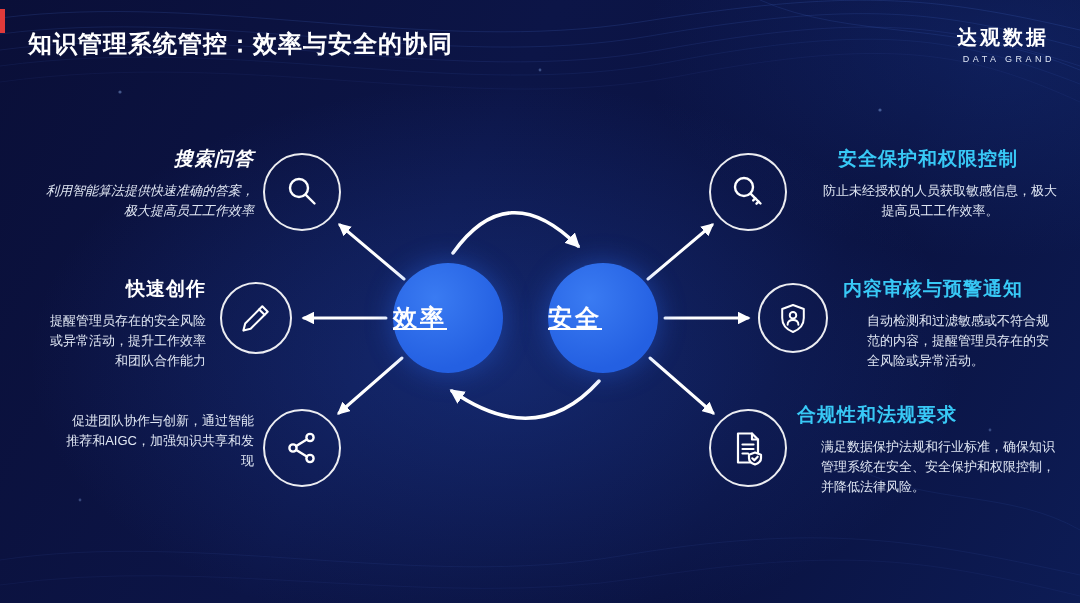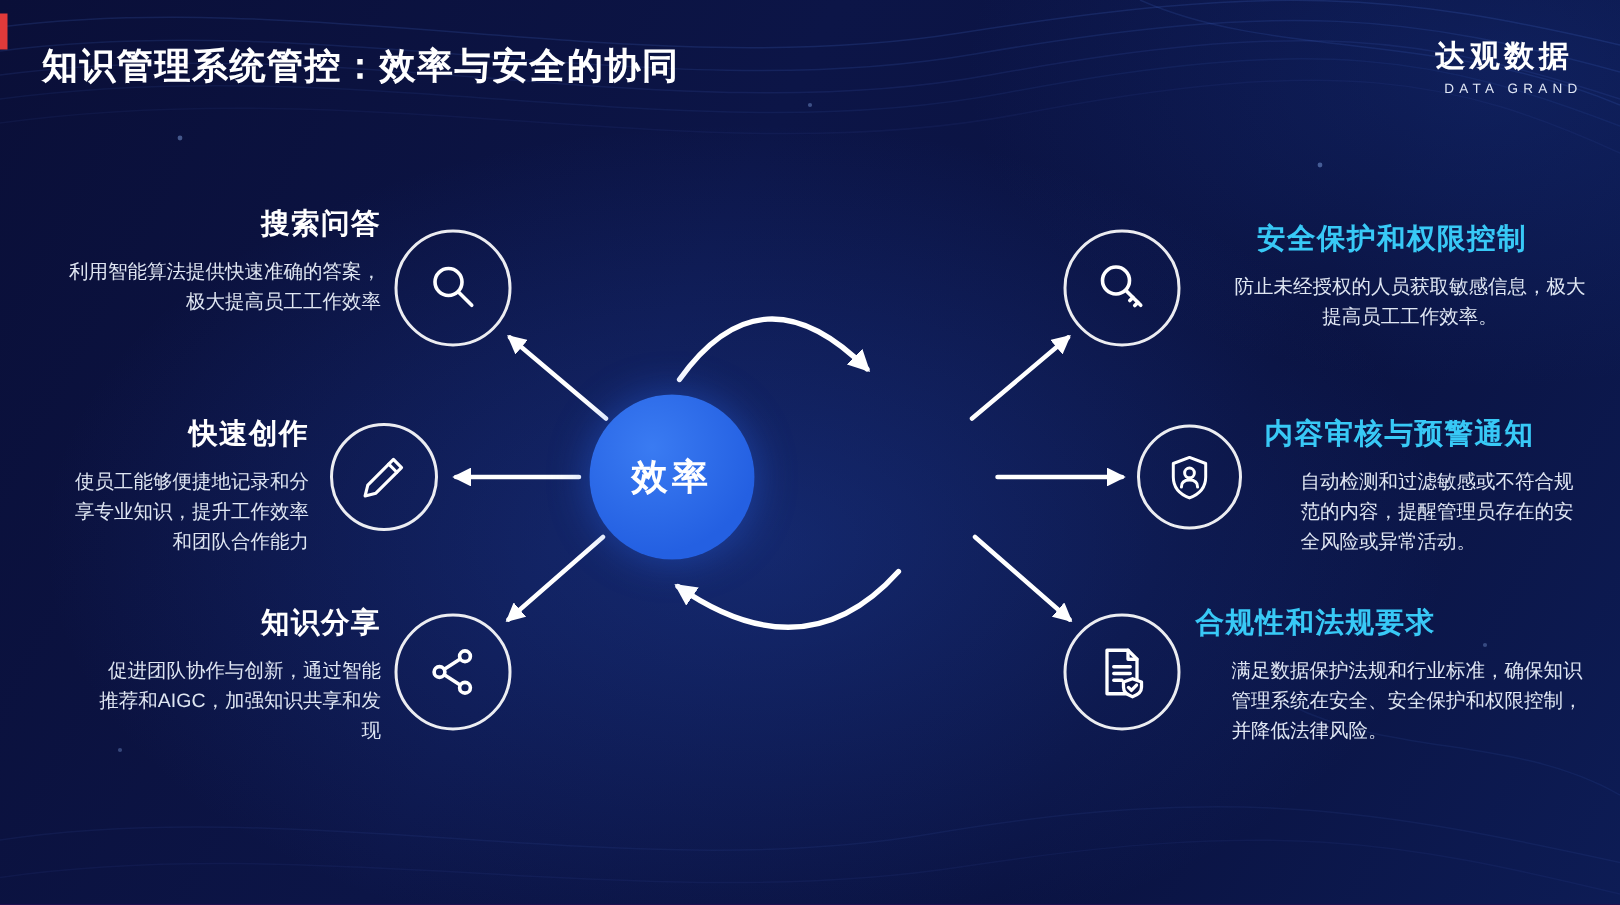--- a/index.html
+++ b/index.html
@@ -1,21 +1,21 @@
 <!DOCTYPE html>
 <html><head>
 <meta charset="utf-8">
 <style>
   * { margin:0; padding:0; box-sizing:border-box; }
   html,body { background:#05081f; }
   body { font-family:"Liberation Sans","DejaVu Sans",sans-serif; }
 
   .slide {
     position:relative; width:1080px; height:603px; overflow:hidden;
-    background:#4c1d95;
+    background:#be185d;
   }
   .bg-grad {
     position:absolute; inset:0;
     background:
       radial-gradient(ellipse 720px 430px at 46% 60%, rgba(40,85,200,0.32), rgba(40,85,200,0) 65%),
       radial-gradient(ellipse 500px 300px at 92% 8%, rgba(30,70,170,0.25), rgba(30,70,170,0) 70%),
       linear-gradient(118deg, #0a0f38 0%, #0c1547 40%, #0a1240 70%, #0d1c55 100%);
   }
   .bg-waves { position:absolute; inset:0; }
 
@@ -27,23 +27,24 @@
     position:absolute; left:28px; top:28px;
     color:#ffffff; font-size:24px; font-weight:bold; letter-spacing:1px;
   }
   .logo { position:absolute; right:25px; top:24px; text-align:center; }
   .logo-name { color:#ffffff; font-size:20px; font-weight:bold; letter-spacing:3px; }
   .logo-sub  { color:#dfe6f5; font-size:9px; letter-spacing:3.5px; margin-top:3px;margin-left:12px; }
 
   .big-circle {
     position:absolute; width:110px; height:110px; border-radius:50%;
     background:radial-gradient(circle at 38% 32%, #3a7bf2, #2460e2 70%);
-    display:flex; align-items:center; justify-content:center;
+    display:flex; align-items:center; 
     color:#ffffff; font-size:24px; font-weight:bold; letter-spacing:3px;
     box-shadow:0 0 28px rgba(45,105,235,0.45);
+    text-decoration:underline;
   }
   .circle-efficiency { left:393px; top:263px; }
   .circle-security  { left:548px; top:263px; }
 
   .icon-circle {
     position:absolute; border-radius:50%;
     border:2px solid rgba(255,255,255,0.92);
     display:flex; align-items:center; justify-content:center;
   }
   .ic-78 { width:78px; height:78px; }
@@ -56,21 +57,21 @@
   .ic-shield { left:758px; top:283px; }
   .ic-doc    { left:709px; top:409px; }
   .icon-circle svg { display:block; }
 
   .item { position:absolute; }
   .item-title { font-size:19px; font-weight:bold; color:#ffffff; letter-spacing:1px; }
   .item-desc  { margin-top:9px; font-size:13px; line-height:1.55; color:rgba(235,241,252,0.95);margin-left:24px; }
   .item-left  { text-align:right; }
   .item-right .item-title { color:#38c9f6; }
 
-  .pos-l1 { top:136px; right:826px; width:238px; }
+  .pos-l1 { top:146px; right:826px; width:238px;font-style:italic; }
   .pos-l2 { top:276px; right:874px; width:192px; }
   .pos-l3 { top:402px; right:826px; width:218px; }
   .pos-r1 { top:146px; left:797px; width:262px;text-align:center; }
   .pos-r2 { top:276px; left:843px; width:214px; }
   .pos-r3 { top:402px; left:797px; width:262px; }
 
   .arrows { position:absolute; inset:0; pointer-events:none; }
 </style>
 </head>
 <body>
@@ -121,20 +122,23 @@
       <line x1="402" y1="358" x2="339" y2="413" stroke-width="3" marker-end="url(#ah)"></line>
       <line x1="648" y1="279" x2="712" y2="225" stroke-width="3" marker-end="url(#ah)"></line>
       <line x1="665" y1="318" x2="748" y2="318" stroke-width="3" marker-end="url(#ah)"></line>
       <line x1="650" y1="358" x2="713" y2="413" stroke-width="3" marker-end="url(#ah)"></line>
     </g>
   </svg>
 
   <div class="big-circle circle-efficiency">
     <span>效率</span>
   </div>
+  <div class="big-circle circle-security">
+    <span>安全</span>
+  </div>
 
   <div class="icon-circle ic-78 ic-search">
     <svg width="40" height="40" viewBox="0 0 40 40" fill="none" stroke="#ffffff" stroke-width="2.4" stroke-linecap="round">
       <circle cx="17" cy="16" r="9"></circle>
       <line x1="23.8" y1="22.8" x2="32.5" y2="31.5"></line>
     </svg>
   </div>
   <div class="icon-circle ic-72 ic-pencil">
     <svg width="36" height="36" viewBox="0 0 40 40" fill="none" stroke="#ffffff" stroke-width="2.3" stroke-linejoin="round" stroke-linecap="round">
       <path d="M27 7 L33 13 L14 32 L6 34 L8 26 Z"></path>
@@ -177,24 +181,23 @@
       <path d="M24.3 30.3 L26.3 32.3 L29.7 28.7"></path>
     </svg>
   </div>
 
   <div class="item item-left pos-l1">
     <div class="item-title">搜索问答</div>
     <div class="item-desc">利用智能算法提供快速准确的答案，极大提高员工工作效率</div>
   </div>
   <div class="item item-left pos-l2">
     <div class="item-title">快速创作</div>
-    <div class="item-desc">使员工能够便捷地记录和分享专业知识，提升工作效率和团队合作能力</div>
+    <div class="item-desc">提醒管理员存在的安全风险或异常活动，提升工作效率和团队合作能力</div>
   </div>
   <div class="item item-left pos-l3">
-    <div class="item-title">知识分享</div>
     <div class="item-desc">促进团队协作与创新，通过智能推荐和AIGC，加强知识共享和发现</div>
   </div>
 
   <div class="item item-right pos-r1">
     <div class="item-title">安全保护和权限控制</div>
     <div class="item-desc">防止未经授权的人员获取敏感信息，极大提高员工工作效率。</div>
   </div>
   <div class="item item-right pos-r2">
     <div class="item-title">内容审核与预警通知</div>
     <div class="item-desc">自动检测和过滤敏感或不符合规范的内容，提醒管理员存在的安全风险或异常活动。</div>

